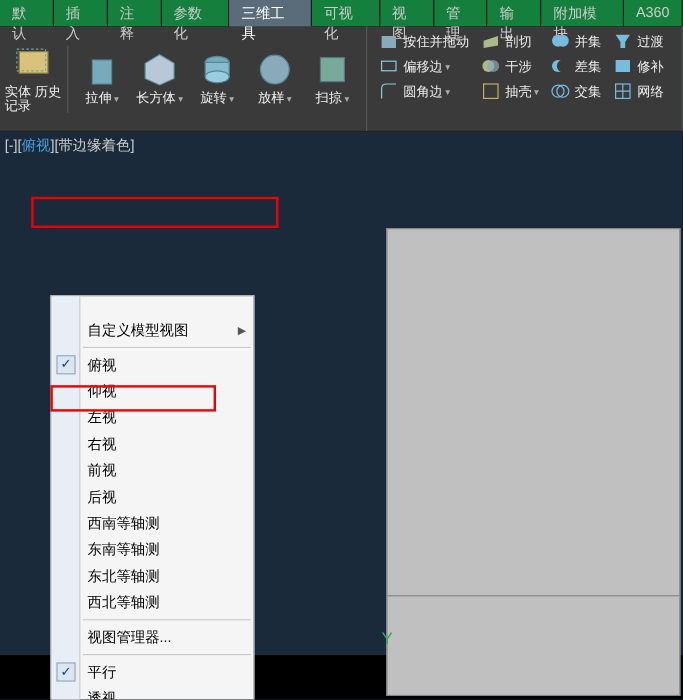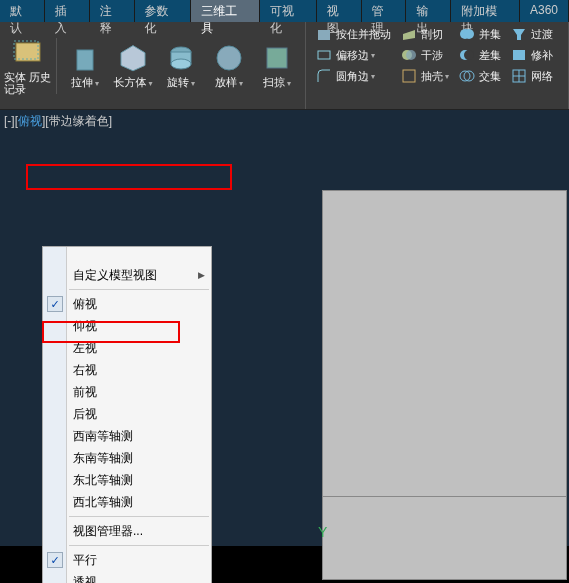--- a/index.html
+++ b/index.html
@@ -1,17 +1,17 @@
 <!DOCTYPE html>
 <html><head>
 <meta charset="utf-8">
 <style>
 * { margin: 0; padding: 0; box-sizing: border-box; font-family: "Microsoft YaHei", sans-serif; }
 body { width: 569px; height: 583px; background: #000; overflow: hidden; }
-.tabbar { background: #0c4a6e; height: 22px; display: flex; font-size: 12px; color: #ccc; }
+.tabbar { background: #15803d; height: 22px; display: flex; font-size: 12px; color: #ccc; }
 .tab { padding: 3px 10px; border-right: 1px solid #1a1a1a; cursor: pointer; }
 .tab.active { background: #5a6b7a; color: #fff; }
 .ribbon { background: #3a3a3a; height: 88px; display: flex; color: #eee; font-size: 11px; border-bottom: 1px solid #222; }
 .panel { display: flex; flex-direction: column; border-right: 1px solid #555; gap: 32px; }
 .panel-body { flex: 1; display: flex; align-items: center; padding: 2px 4px; }
 .panel-title { background: #3a3a3a; text-align: center; padding: 2px; font-size: 11px; color: #ccc; border-top: 1px solid #555; }
 .big-btn { display: flex; flex-direction: column; align-items: center; justify-content: center; width: 48px; height: 62px; cursor: pointer; }
 .big-btn .ico { width: 32px; height: 32px; margin-bottom: 2px; }
 .big-btn .lbl { font-size: 11px; text-align: left; line-height: 12px; }
 .col { display: flex; flex-direction: column; gap: 1px; margin-left: 2px; }

